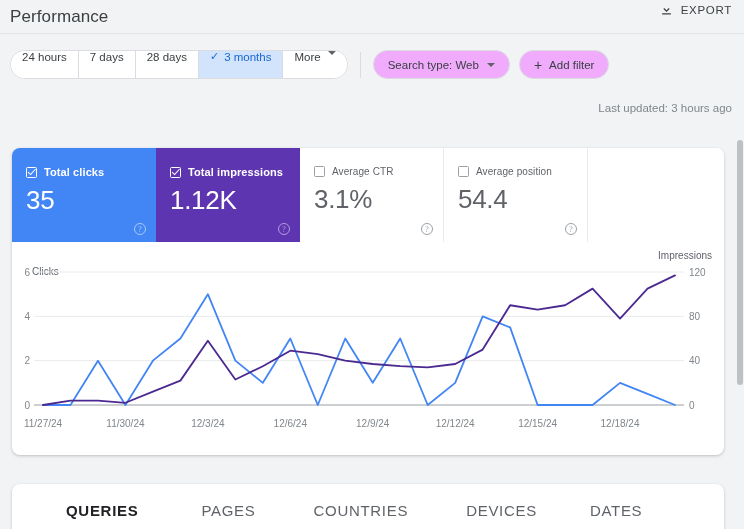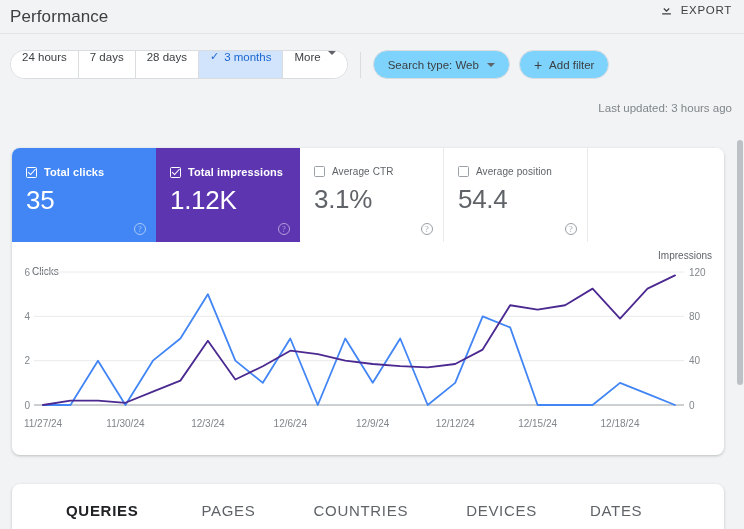--- a/index.html
+++ b/index.html
@@ -63,21 +63,21 @@
     display: inline-block; margin-left: 7px;
     border-left: 4px solid transparent; border-right: 4px solid transparent;
     border-top: 4px solid #5f6368;
   }
   .divider-v {
     width: 1px; height: 26px; background: #dadce0; margin: 0 12px;
   }
   .pill {
     display: flex; align-items: center; justify-content: center;
     height: 29px; padding: 0 14px;
-    border: 1px solid #dadce0; border-radius: 18px; background: #7dd3fc;
+    border: 1px solid #dadce0; border-radius: 18px; background: #f0abfc;
     font-size: 11.5px; color: #3c4043; cursor: pointer; white-space: nowrap;
   }
   .pill + .pill { margin-left: 9px; }
   .pill .caret {
     display: inline-block; margin-left: 8px;
     border-left: 4px solid transparent; border-right: 4px solid transparent;
     border-top: 4px solid #5f6368;
   }
   .pill .plus { font-size: 14px; color: #3c4043; margin-right: 7px; line-height: 1; }
 

